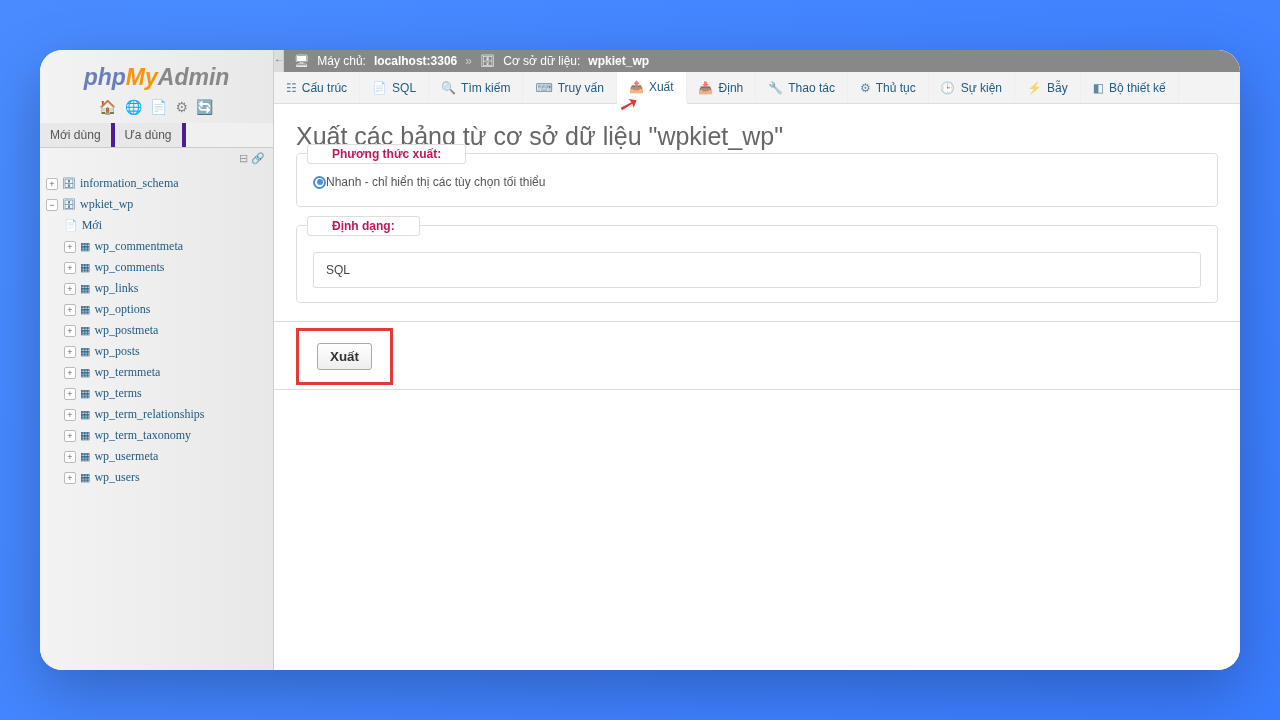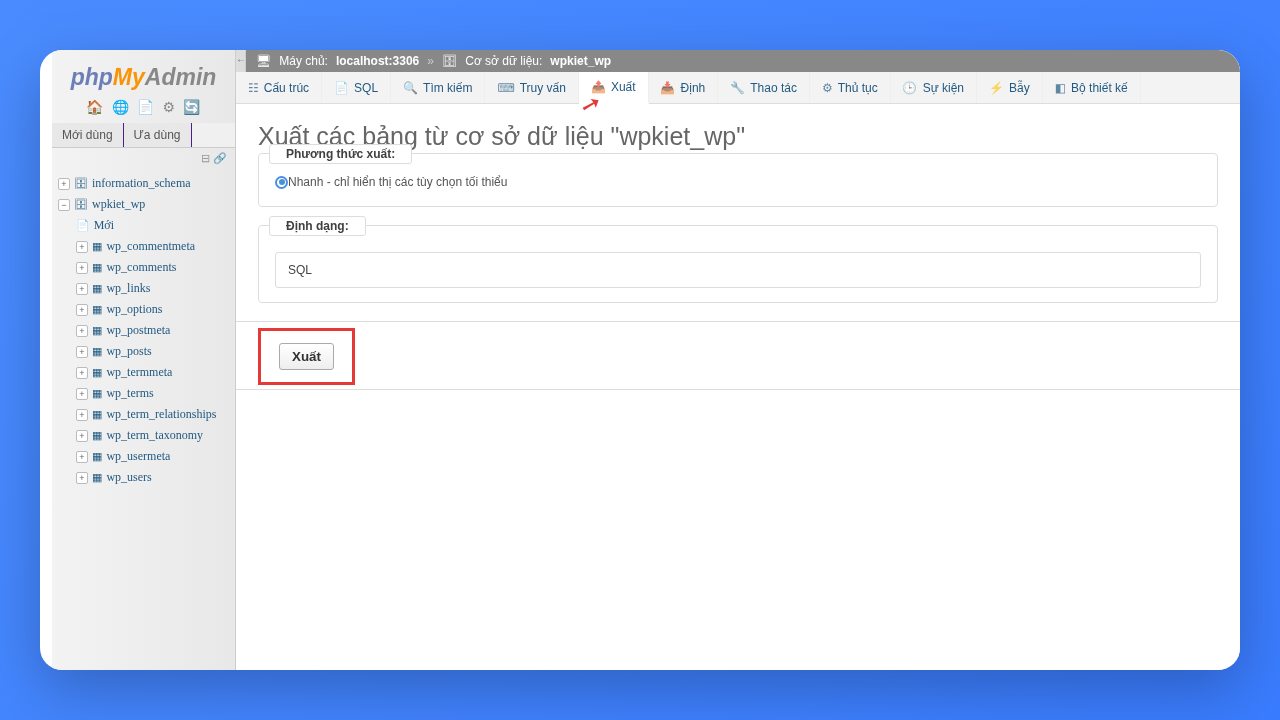--- a/index.html
+++ b/index.html
@@ -16,26 +16,25 @@
 .window {
   width: 1200px;
   height: 620px;
   background: #fff;
   border-radius: 22px;
   overflow: hidden;
   box-shadow: 0 20px 60px rgba(0,0,0,0.25);
   display: flex;
 }
 .sidebar {
-  width: 184px;
+  width: 234px;
   background: linear-gradient(to right, #f3f3f3, #e8e8e8);
   border-right: 1px solid #ccc;
   display: flex;
   flex-direction: column;
-  margin-left: 12px;
 }
 .logo {
   text-align: center;
   padding: 14px 0 4px;
   font-size: 23px;
   font-weight: bold;
   font-style: italic;
 }
 .logo .p1 { color: #6c7eb7; }
 .logo .p2 { color: #f89406; }
@@ -49,21 +48,21 @@
 .sb-icons span { margin: 0 2px; }
 .sb-tabs {
   display: flex;
   border-bottom: 1px solid #ccc;
   background: #f0f0f0;
 }
 .sb-tab {
   padding: 5px 10px;
   color: #555;
   cursor: pointer;
-  border-right: 1px solid #4c1d95;
+  border-right: 4px solid #4c1d95;
   background: #e8e8e8;
 }
 .sb-toggle-row {
   text-align: right;
   padding: 4px 8px;
   color: #999;
   font-size: 11px;
 }
 .tree {
   padding: 4px 6px;
@@ -152,23 +151,23 @@
   padding: 18px 16px 14px;
   margin-bottom: 18px;
   position: relative;
   background: #fff;
 }
 .legend {
   position: absolute;
   top: -10px;
   left: 10px;
   background: #fff;
-  padding: 2px 16px;
+  padding: 2px 24px;
   font-weight: bold;
-  color: #404040;
+  color: #be185d;
   border: 1px solid #ddd;
   border-radius: 3px;
   font-size: 12px;
 }
 .radio-row {
   display: flex;
   align-items: center;
   padding: 3px 0;
   color: #555;
 }

